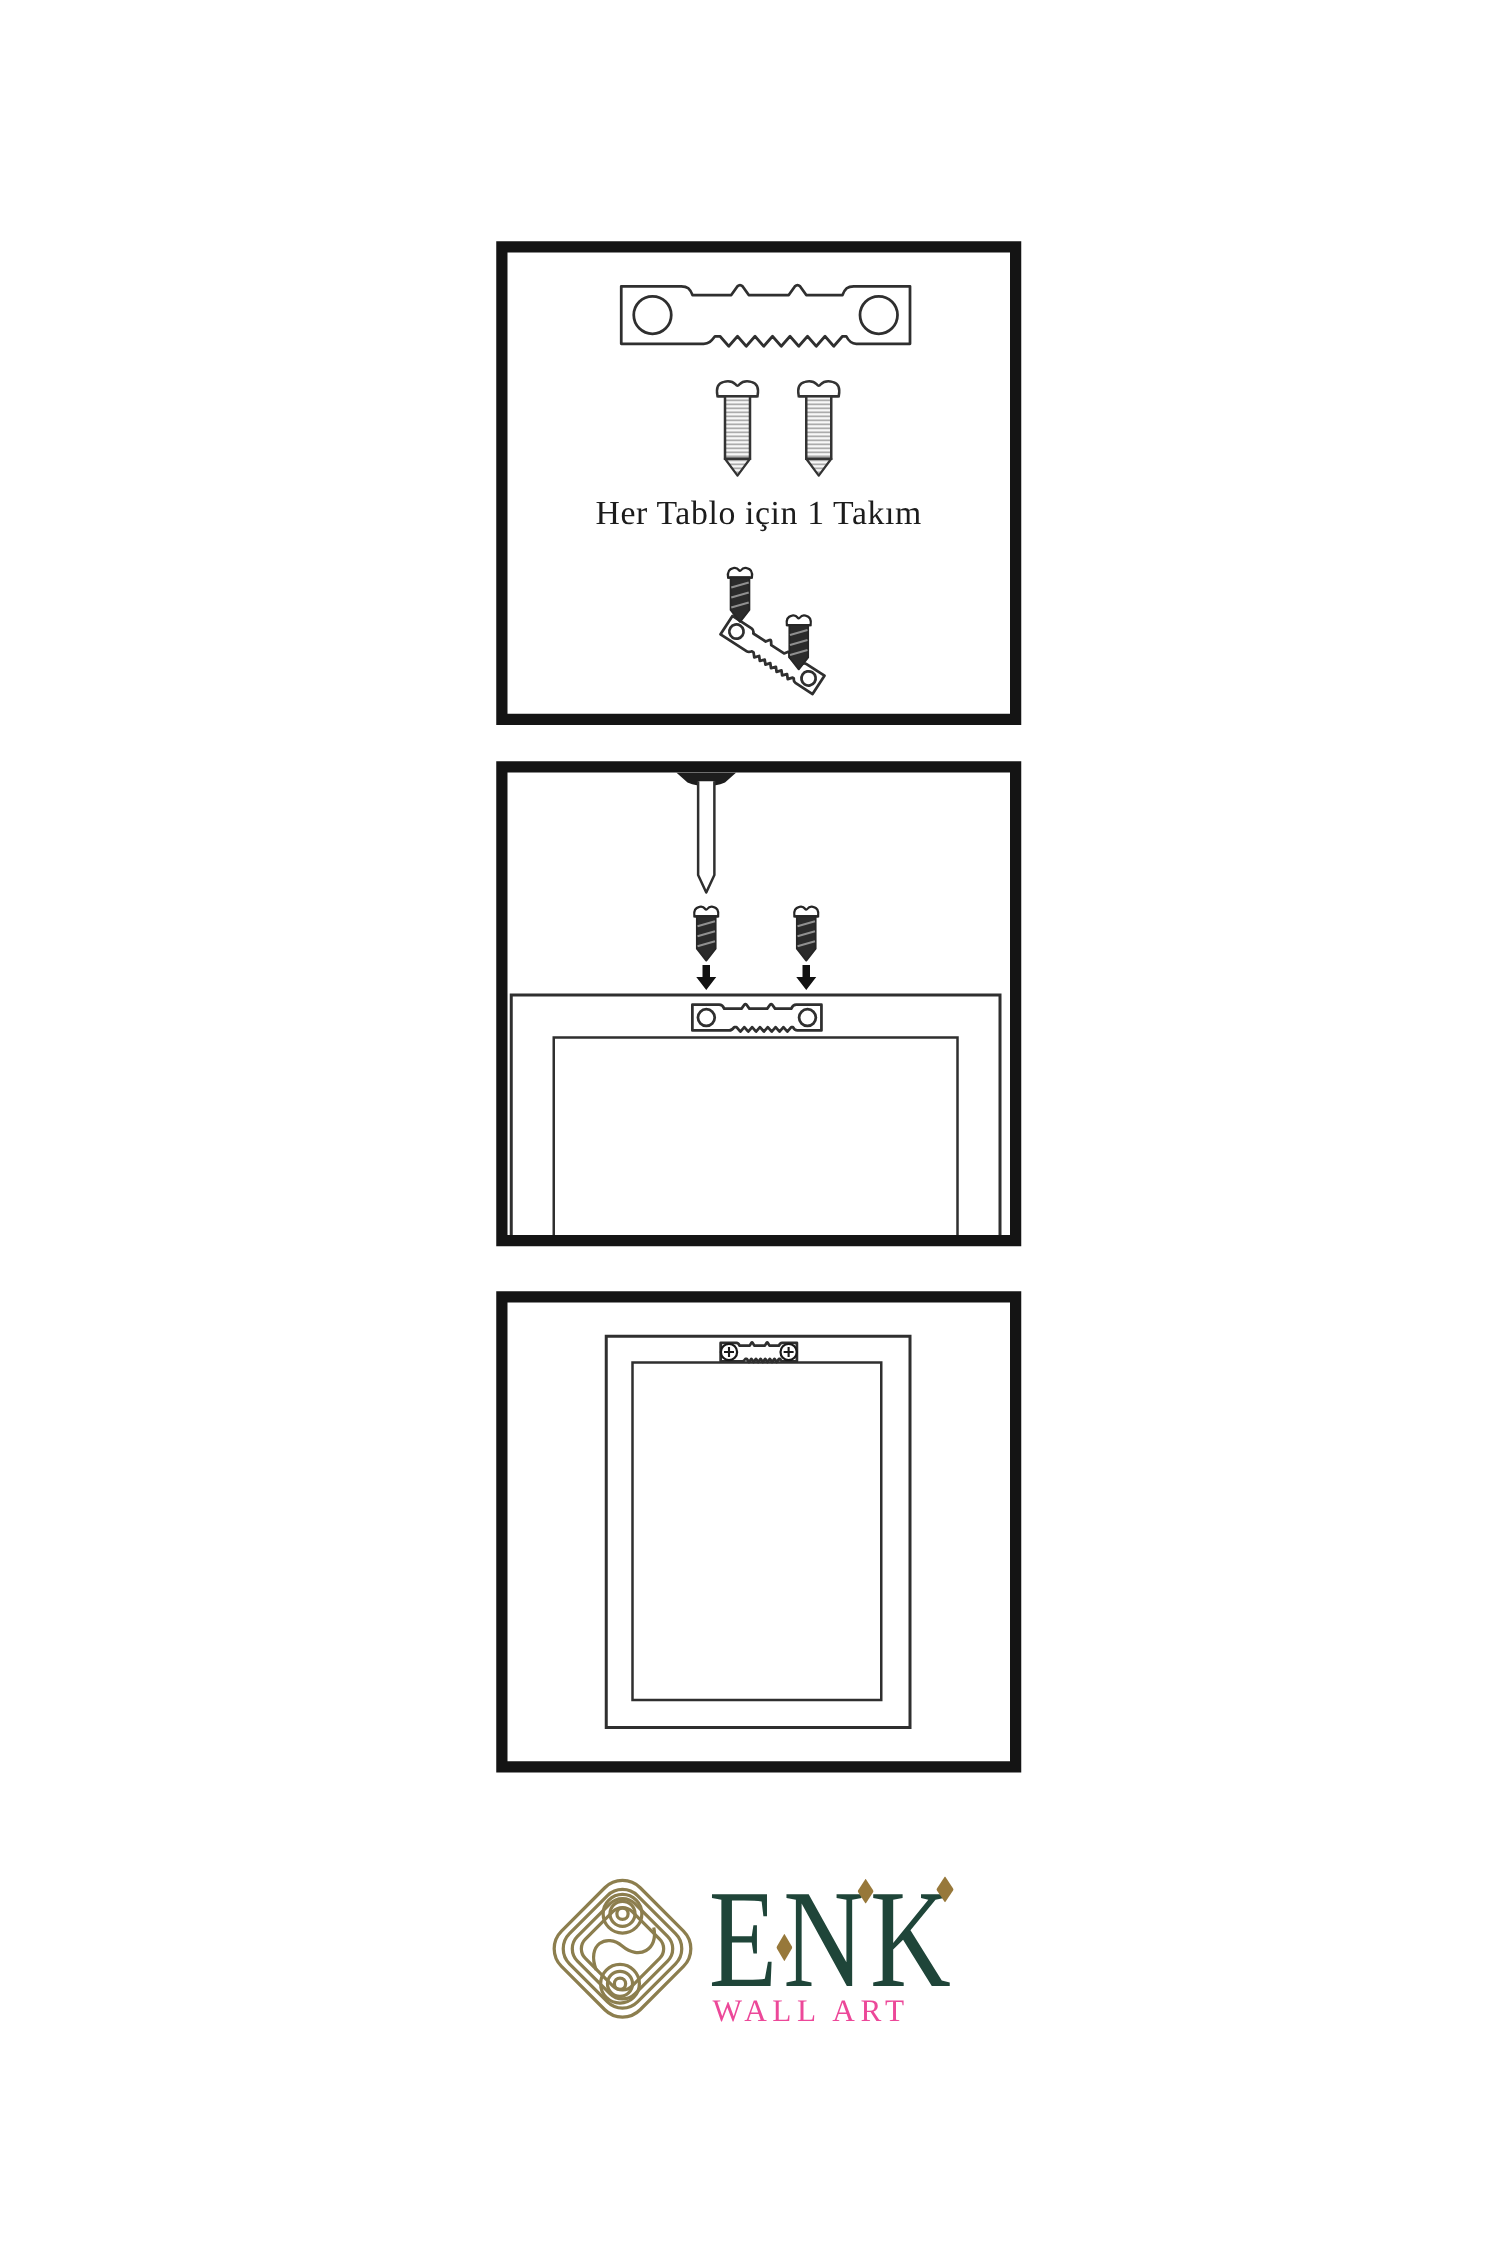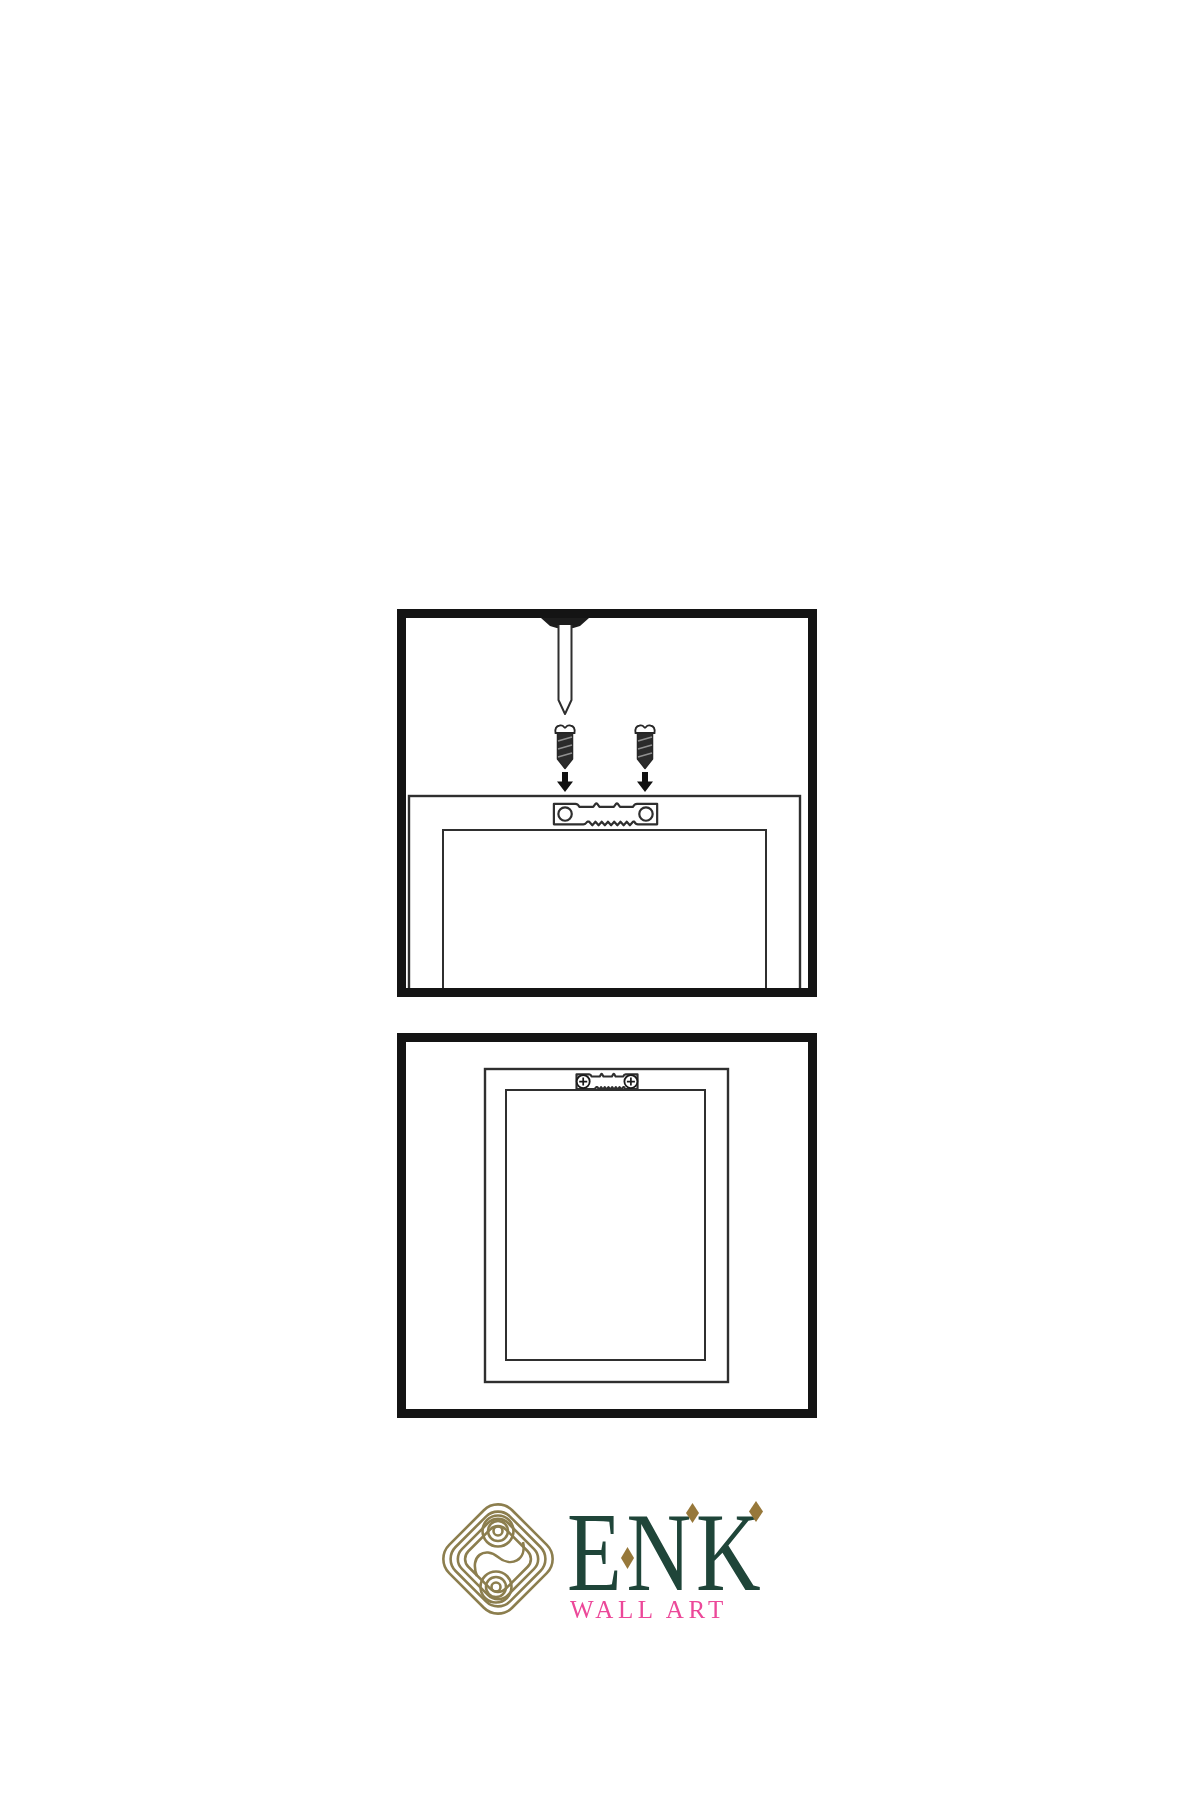--- a/index.html
+++ b/index.html
@@ -62,20 +62,31 @@
 
       <path id="arrow" d="M5,0 H11 V9.5 H16 L8,20 L0,9.5 H5 Z" fill="#111111"></path>
 
       <g id="phillips">
         <circle r="6.5" fill="#ffffff" stroke="#1a1a1a" stroke-width="1.8"></circle>
         <path d="M-4,0 H4 M0,-4 V4" stroke="#1a1a1a" stroke-width="1.7"></path>
       </g>
     </defs>
   </svg>
 
+  <div class="panel" style="top:193px;height:387px;">
+    <svg viewBox="0 0 402 369" width="402" height="369">
+      <use href="#hanger" transform="translate(89,23)"></use>
+      <use href="#screw-light" transform="translate(164,101)"></use>
+      <use href="#screw-light" transform="translate(229,101)"></use>
+      <use href="#hanger" transform="translate(212,322) rotate(33) scale(0.38) translate(-117.5,-27)"></use>
+      <use href="#screw-dark" transform="translate(174,251)"></use>
+      <use href="#screw-dark" transform="translate(221,289)"></use>
+    </svg>
+    <div class="caption">Her Tablo için 1 Takım</div>
+  </div>
 
   <div class="panel" style="top:609px;height:388px;">
     <svg viewBox="0 0 402 370" width="402" height="370">
       <rect x="3" y="178" width="391" height="200" fill="#ffffff" stroke="#2f2f2f" stroke-width="2.4"></rect>
       <rect x="37" y="212" width="323" height="170" fill="#ffffff" stroke="#2f2f2f" stroke-width="2"></rect>
       <use href="#hanger" transform="translate(147,184) scale(0.447)"></use>
       <use href="#nail" transform="translate(135,0)"></use>
       <use href="#screw-dark" transform="translate(147,106)"></use>
       <use href="#screw-dark" transform="translate(227,106)"></use>
       <use href="#arrow" transform="translate(151,154)"></use>

